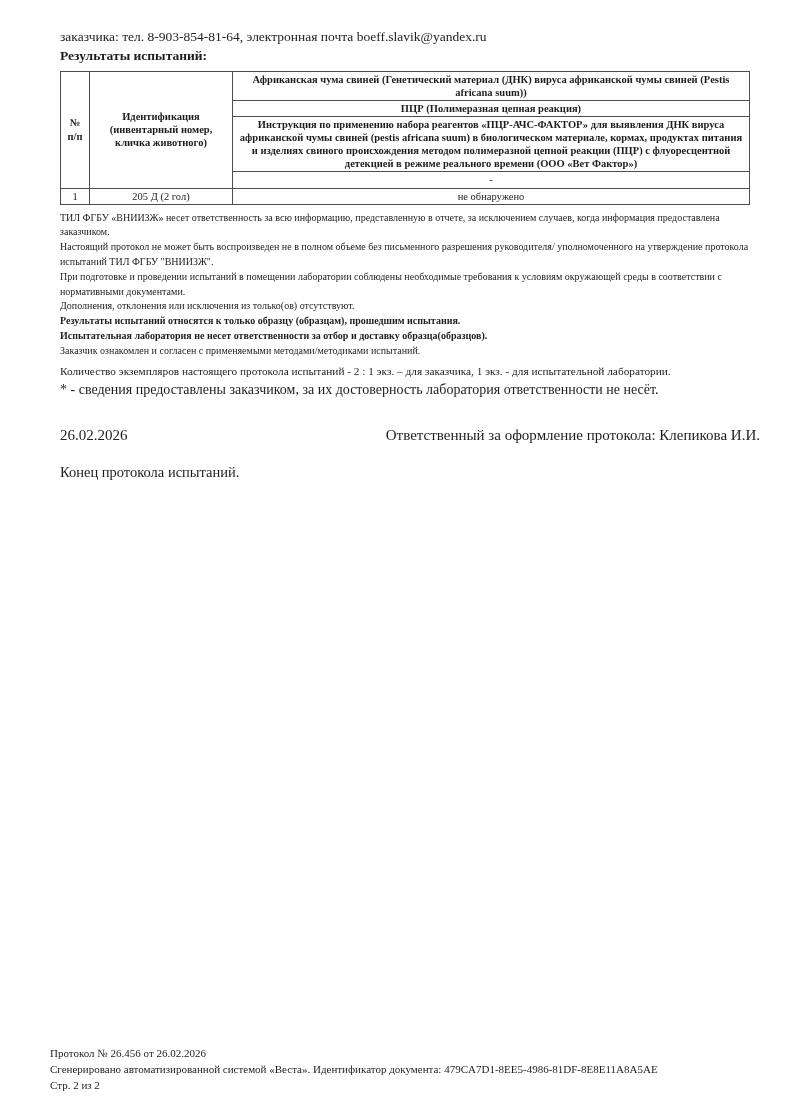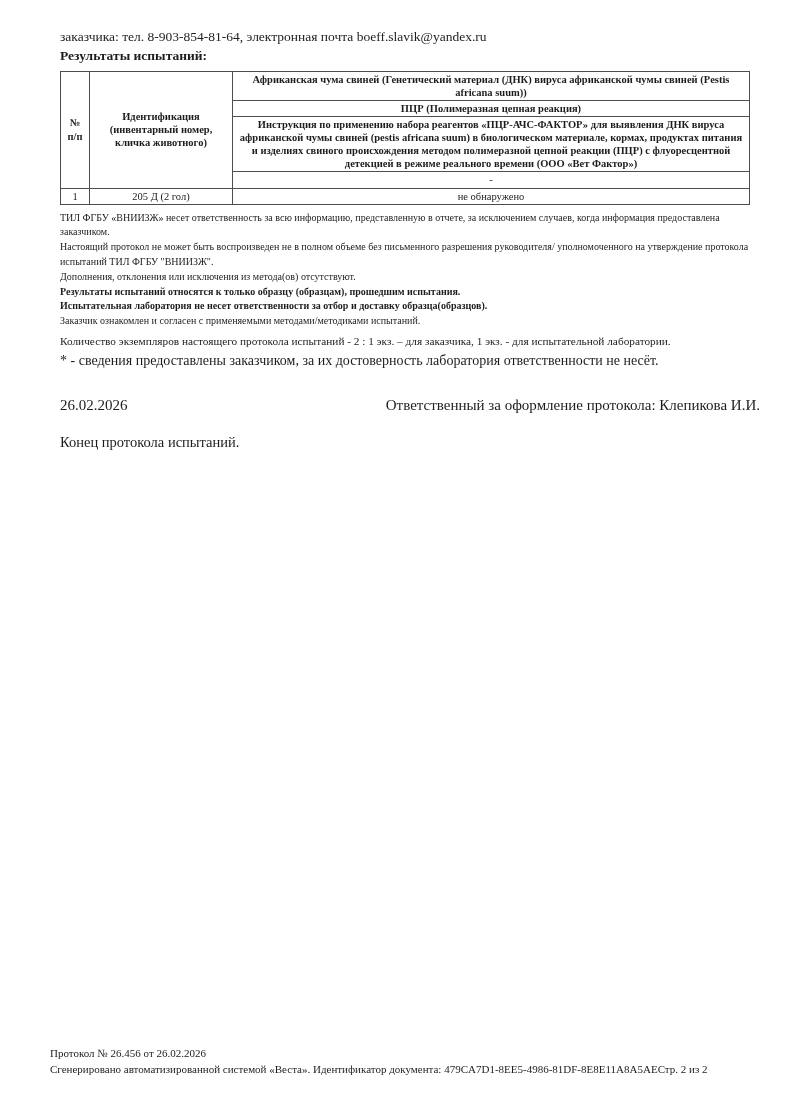--- a/index.html
+++ b/index.html
@@ -46,21 +46,21 @@
   .paras p.note { font-size: 14px; margin-top: 1px; }
 
   .sig-block { margin-top: 26px; }
   .sig-row { display: flex; justify-content: space-between; width: 700px; font-size: 15px; }
   .sig-end { font-size: 14.5px; margin-top: 20px; }
 
   .footer {
     position: absolute; left: 50px; top: 1046px; width: 714px;
     font-size: 11px; line-height: 1.45; color: #1d1d1d;
   }
-  .footer-row2 { display: flex; justify-content: flex-start; }
+  .footer-row2 { display: flex; justify-content: flex-end; flex-direction: column; }
 </style>
 </head>
 <body>
 
 <div class="page">
 
   <div class="contact-line">заказчика: тел. 8-903-854-81-64, электронная почта boeff.slavik@yandex.ru</div>
   <div class="results-heading">Результаты испытаний:</div>
 
   <table class="results">
@@ -86,21 +86,22 @@
         <td class="col-num">1</td>
         <td class="col-id">205 Д (2 гол)</td>
         <td>не обнаружено</td>
       </tr>
     </tbody>
   </table>
 
   <div class="paras">
     <p>ТИЛ ФГБУ «ВНИИЗЖ» несет ответственность за всю информацию, представленную в отчете, за исключением случаев, когда информация предоставлена заказчиком.</p>
     <p>Настоящий протокол не может быть воспроизведен не в полном объеме без письменного разрешения руководителя/ уполномоченного на утверждение протокола испытаний ТИЛ ФГБУ "ВНИИЗЖ".</p>
-    <p>Дополнения, отклонения или исключения из метода(ов) отсутствуют.</p>
+    <p>При подготовке и проведении испытаний  в помещении лаборатории  соблюдены необходимые требования к условиям окружающей среды в соответствии с нормативными документами.</p>
+    <p>Дополнения, отклонения или исключения из только(ов) отсутствуют.</p>
     <p class="bold">Результаты испытаний относятся к только образцу (образцам), прошедшим испытания.</p>
     <p class="bold">Испытательная лаборатория не несет ответственности за отбор и доставку образца(образцов).</p>
     <p>Заказчик ознакомлен и согласен с применяемыми методами/методиками испытаний.</p>
     <p class="small">Количество экземпляров настоящего протокола  испытаний - 2 : 1 экз.  – для заказчика,  1 экз. -  для испытательной лаборатории.</p>
     <p class="note">* - сведения предоставлены заказчиком, за их достоверность лаборатория ответственности не несёт.</p>
   </div>
 
   <div class="sig-block">
     <div class="sig-row">
       <span>26.02.2026</span>

